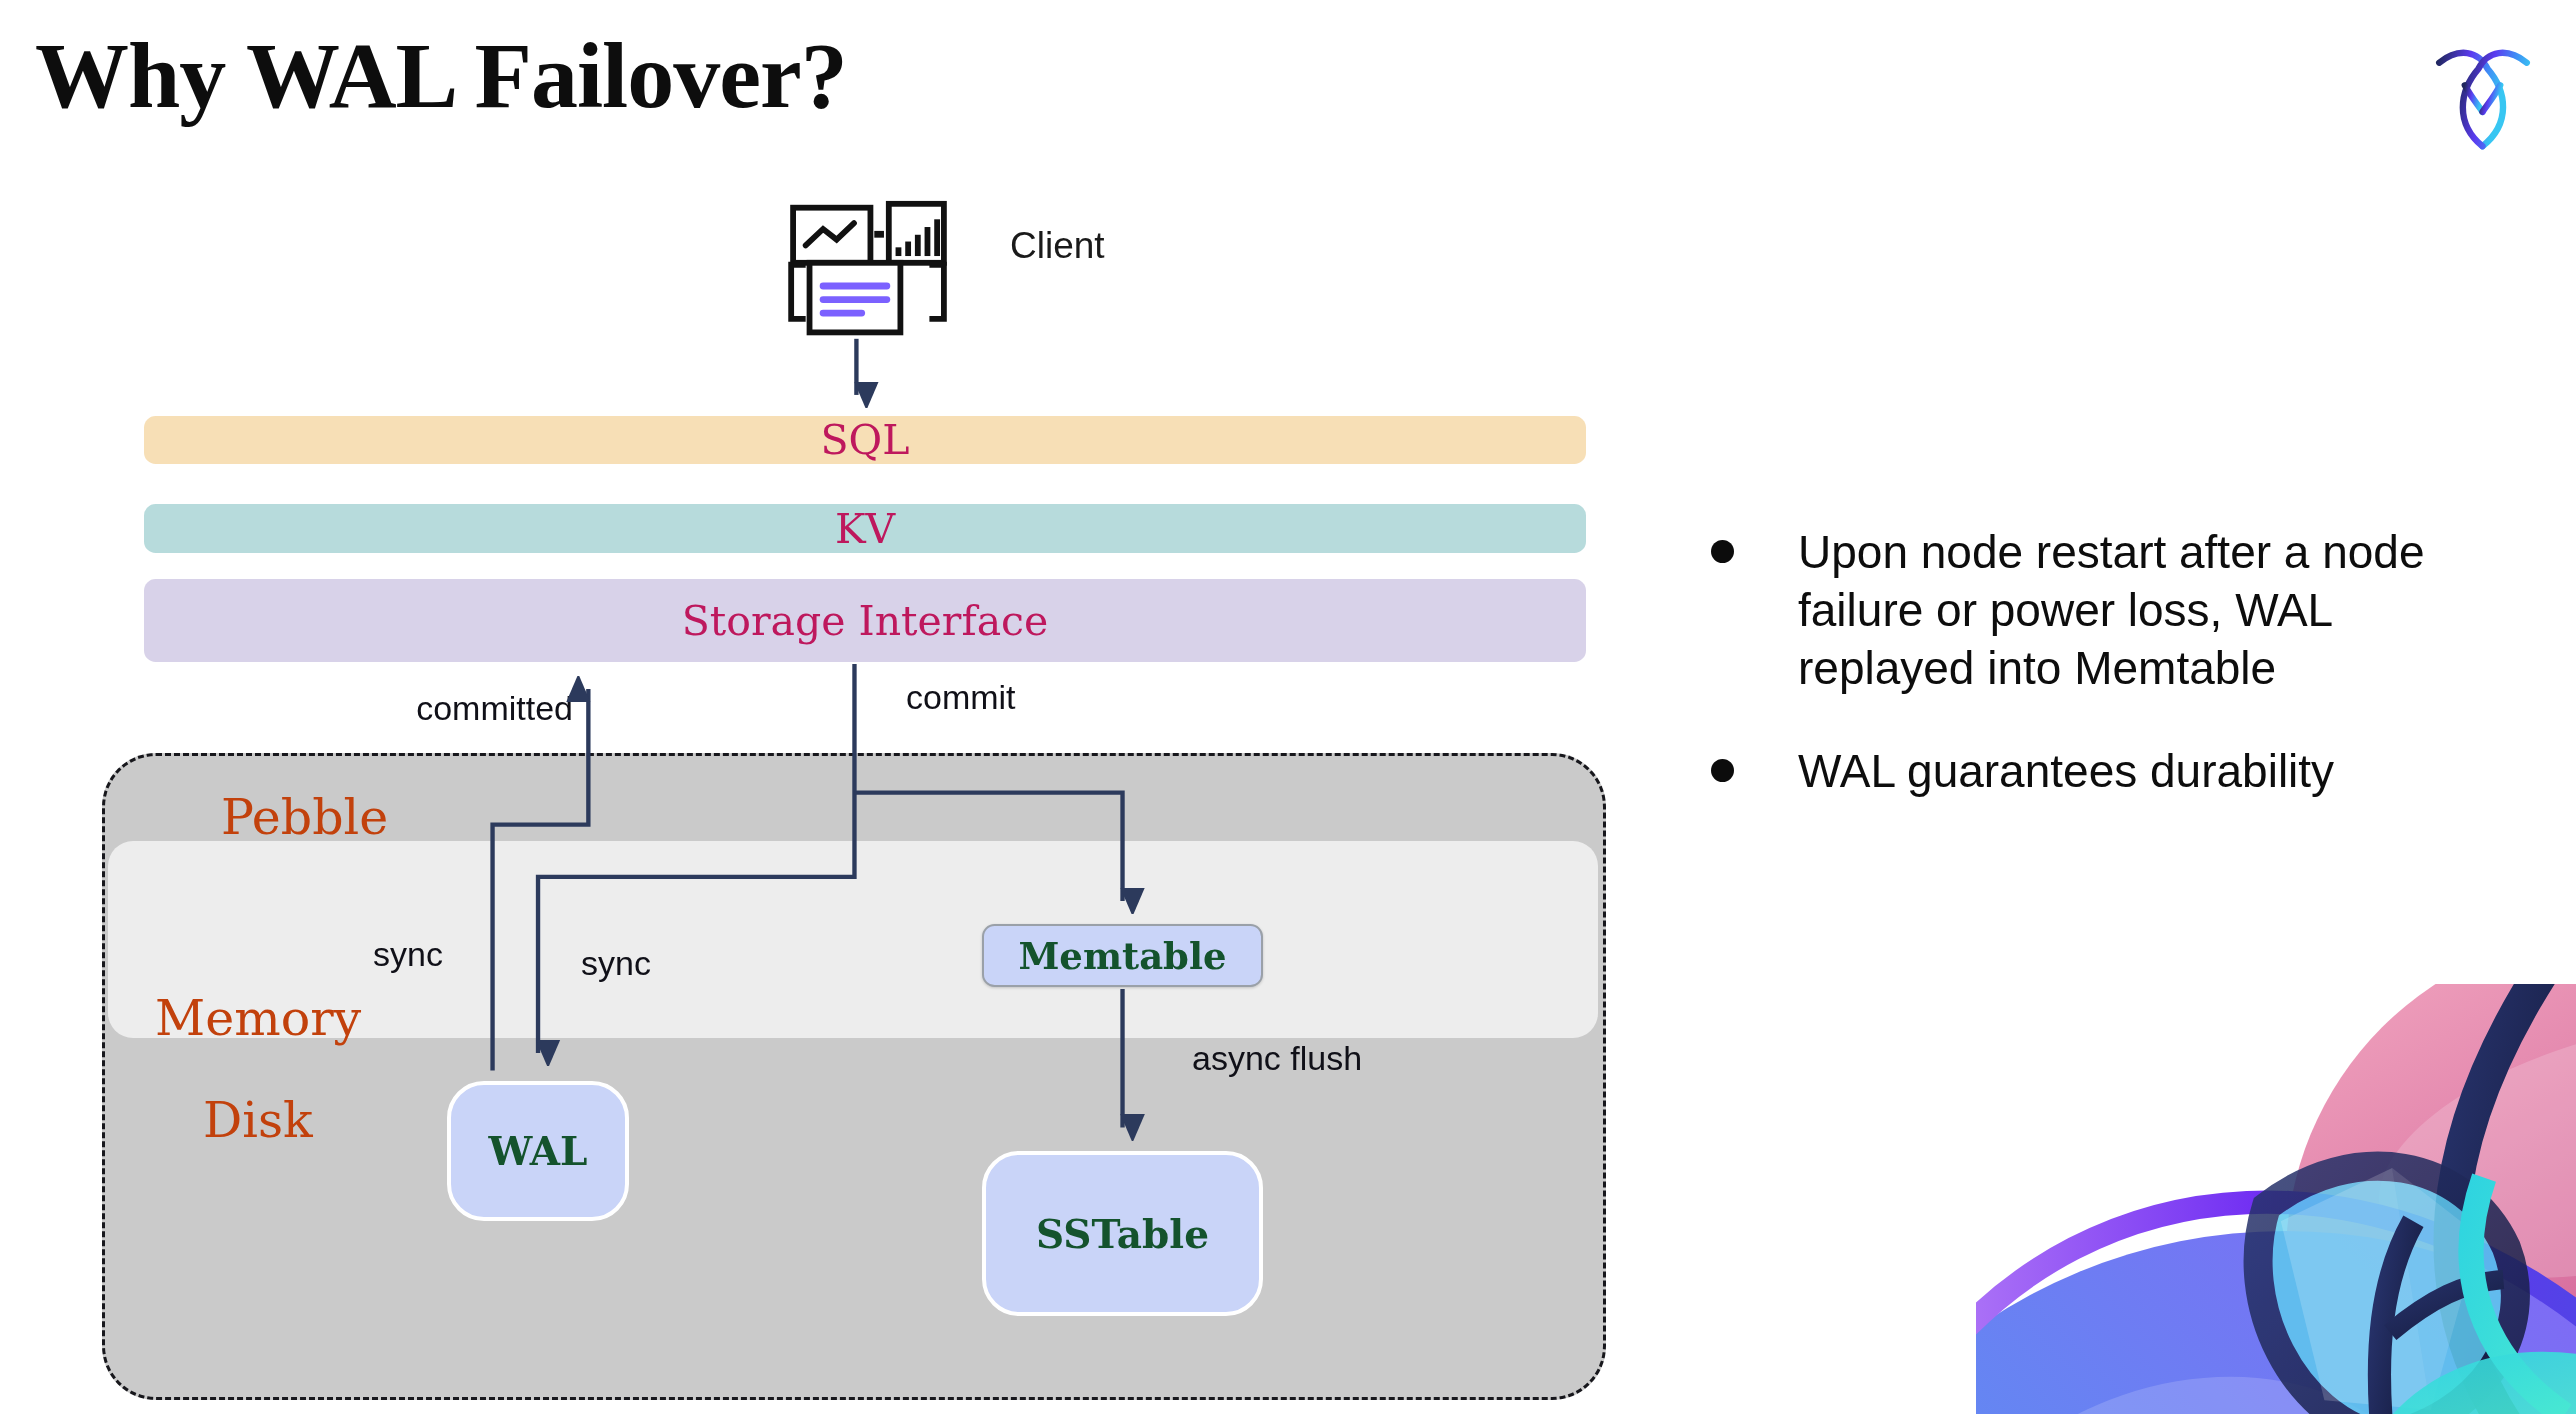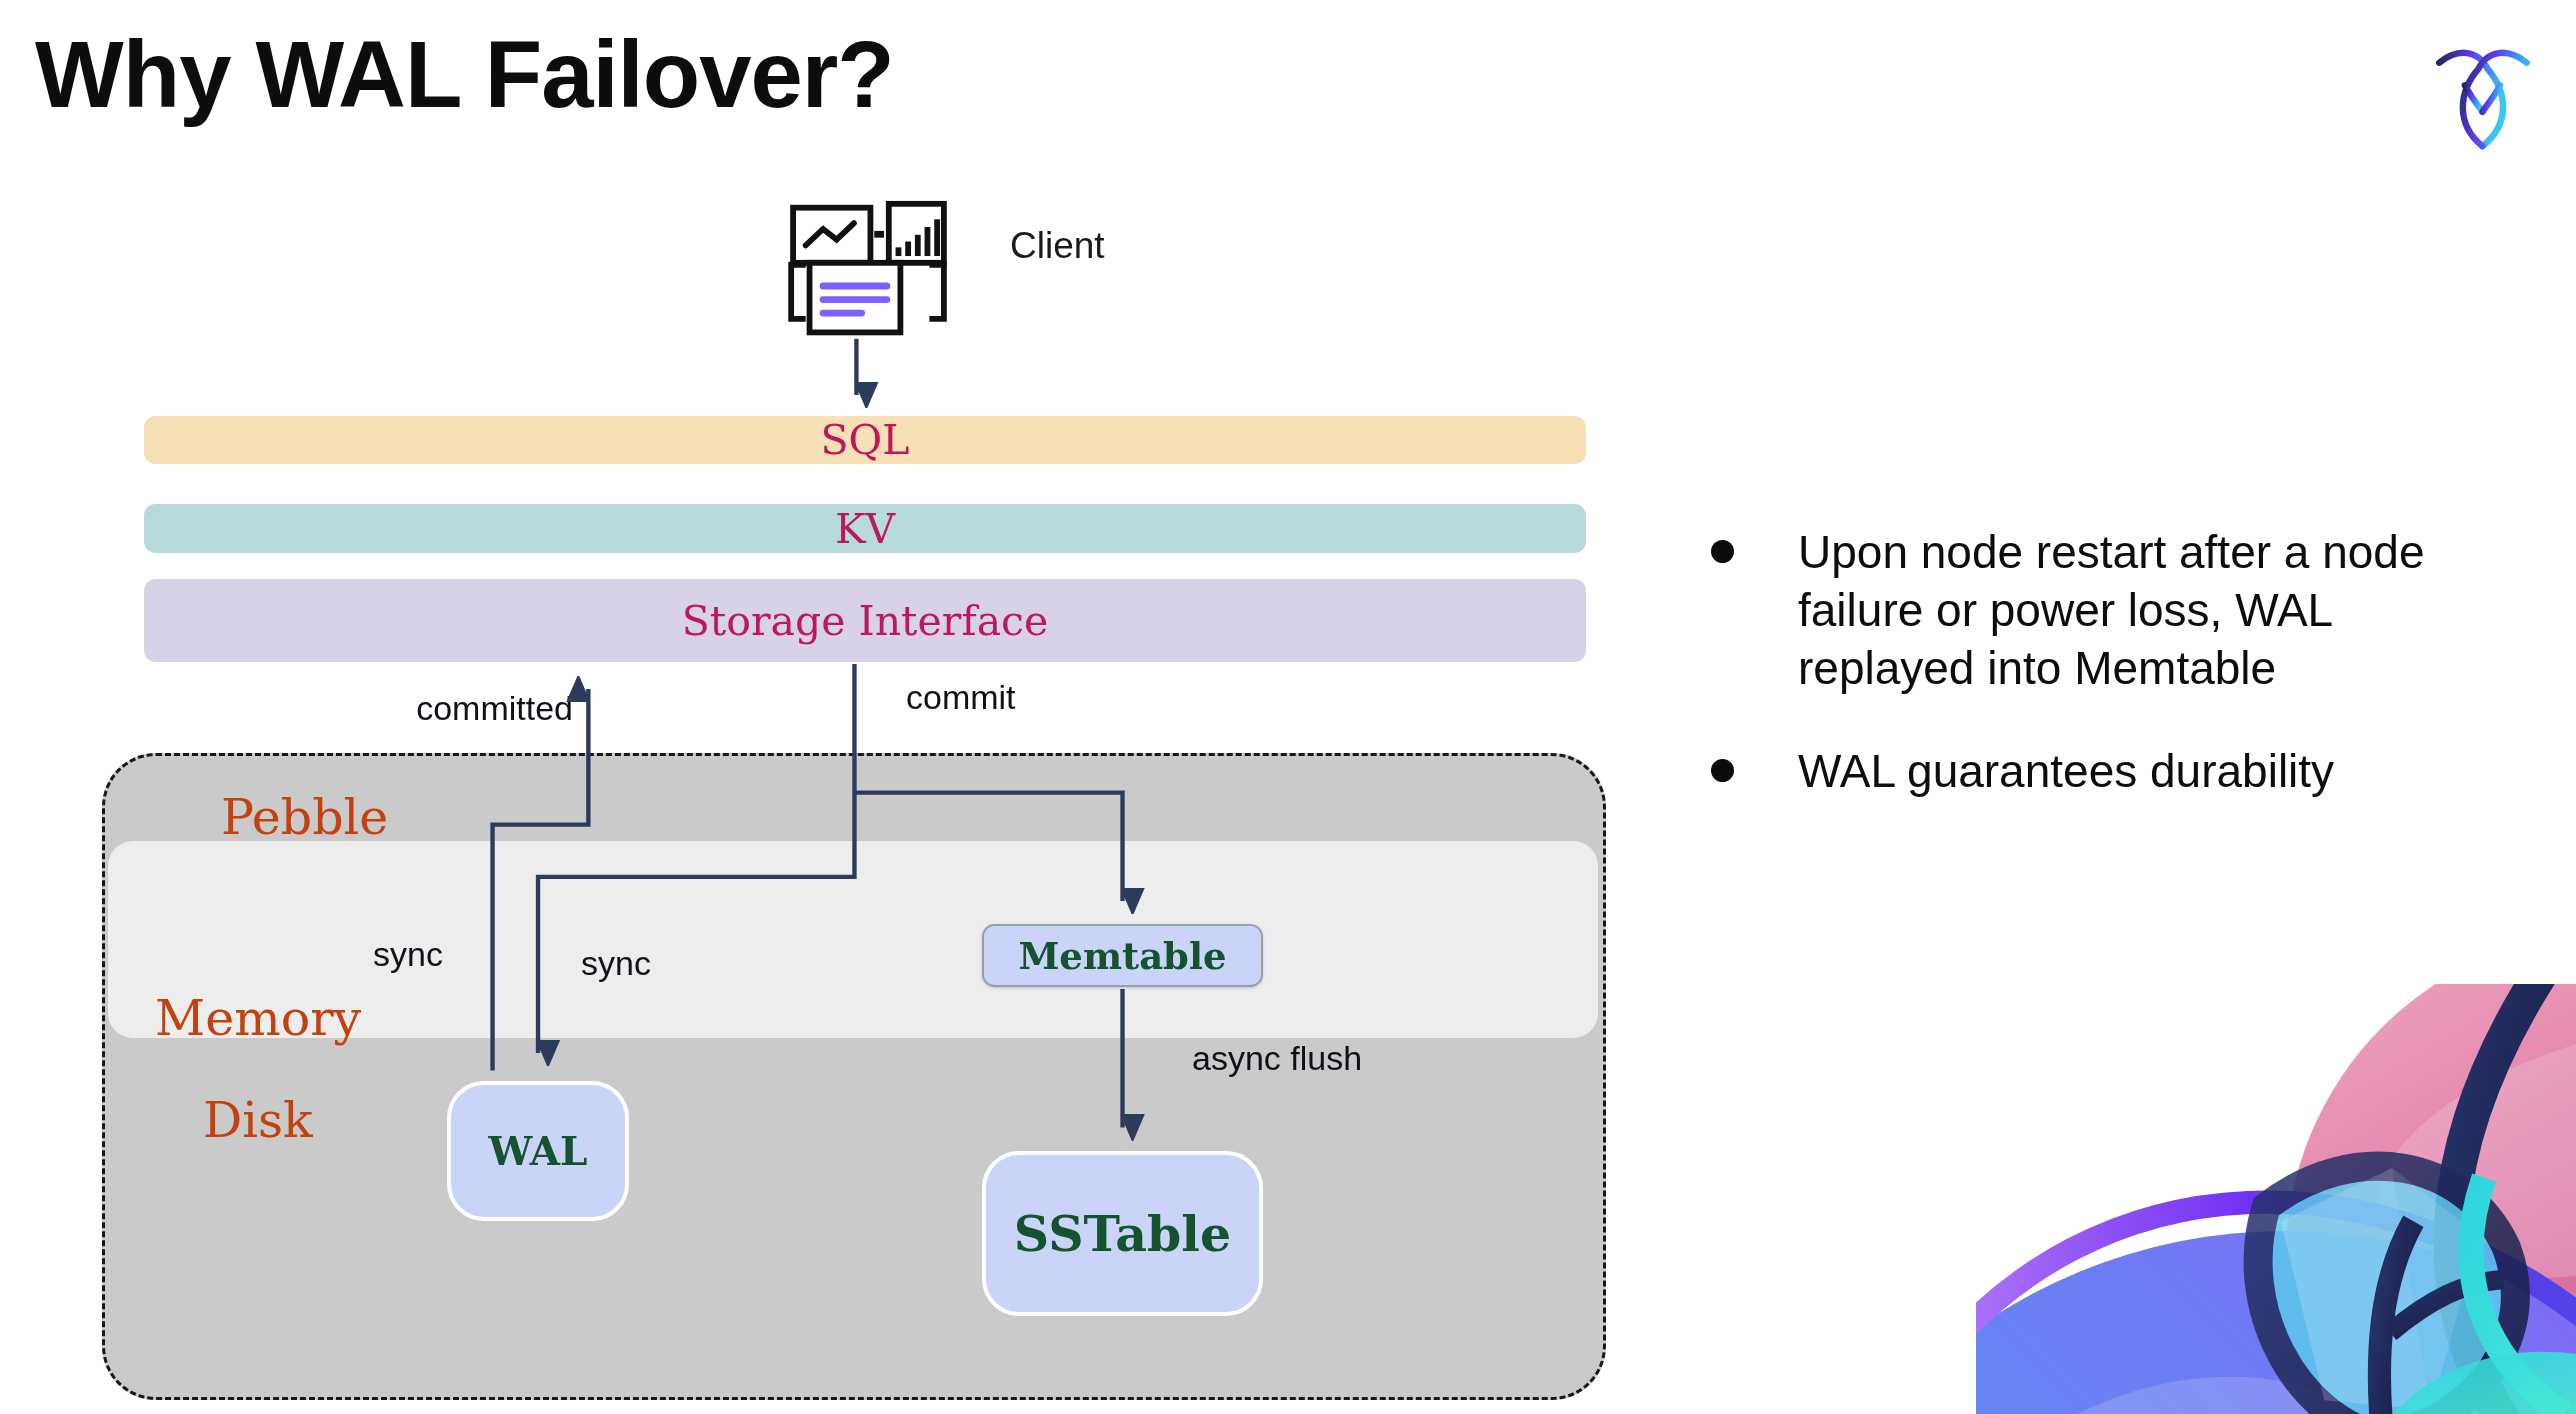--- a/index.html
+++ b/index.html
@@ -2,21 +2,21 @@
 <html><head>
 <meta charset="utf-8">
 <style>
   html,body{margin:0;padding:0;background:#ffffff;}
   body{width:2576px;height:1415px;position:relative;overflow:hidden;
        font-family:"Liberation Sans",sans-serif;}
   .abs{position:absolute;}
 
   
   #title{left:35px;top:21px;font-size:94px;font-weight:800;color:#0d0d0d;
-         letter-spacing:-1px;}
+         letter-spacing:-1px;font-family:Liberation Serif, serif;}
 
   
   #client-label{left:1010px;top:225px;font-size:37px;color:#1a1a1a;}
 
   
   .layer{left:144px;width:1442px;border-radius:11.6px;display:flex;
          align-items:center;justify-content:center;
          font-family:"DejaVu Serif",serif;font-size:41px;color:#be185d;}
   #layer-sql{top:416px;height:48px;}
   #layer-kv{top:504px;height:49px;text-align:right;}
@@ -40,21 +40,21 @@
   #lbl-async{left:1192px;top:1039px;}
 
   
   .node{display:flex;align-items:center;justify-content:center;box-sizing:border-box;
         font-family:"DejaVu Serif",serif;font-weight:bold;color:#14532d;}
   #node-memtable{left:982px;top:924px;width:281px;height:63px;border-radius:12.6px;
                  border:2.9px solid #9aa0a8;font-size:37px;box-shadow:0 1px 2.9px rgba(0,0,0,.18);}
   #node-wal{left:447px;top:1081px;width:182px;height:140px;border-radius:37px;
             border:4.8px solid #ffffff;font-size:39px;}
   #node-sstable{left:982px;top:1151px;width:281px;height:165px;border-radius:37px;
-                border:4.8px solid #ffffff;font-size:49px;}
+                border:4.8px solid #ffffff;font-size:39px;}
 
   
   #bullets{left:1711px;top:523px;width:803px;}
   .bullet{display:flex;margin-bottom:45px;}
   .bullet-dot{width:23px;height:23px;border-radius:50%;background:#0c0c0c;
               margin:17.4px 64px 0 0;flex:0 0 23px;}
   .bullet-text{font-size:46px;line-height:58px;color:#0d0d0d;width:677px;}
 
   #arrow-layer,#client-icon,#logo,#deco{pointer-events:none;}
   #deco-wrap{right:0;bottom:0;width:600px;height:431px;overflow:hidden;}

